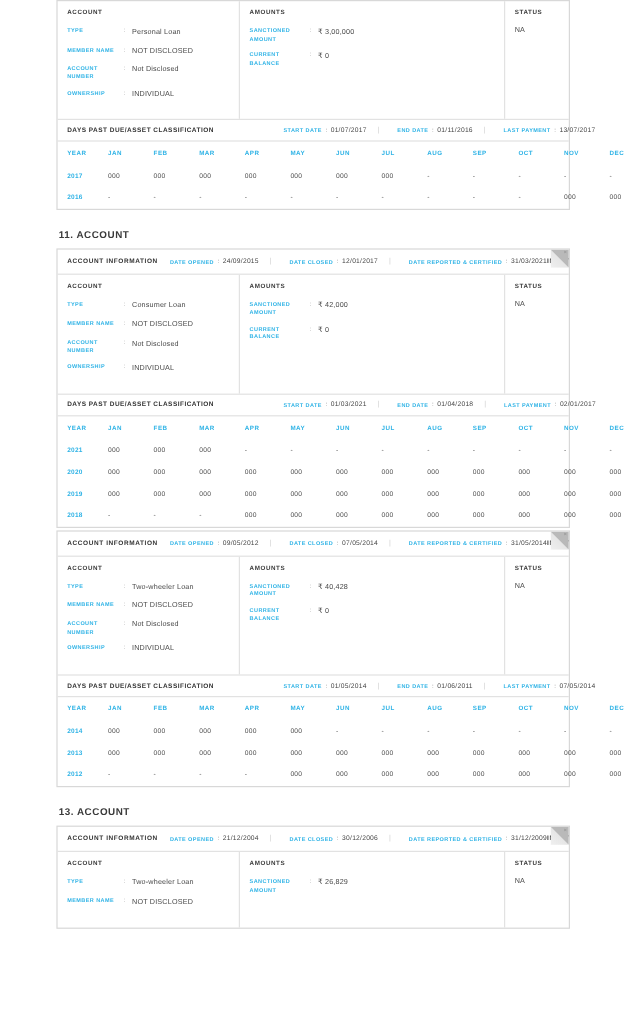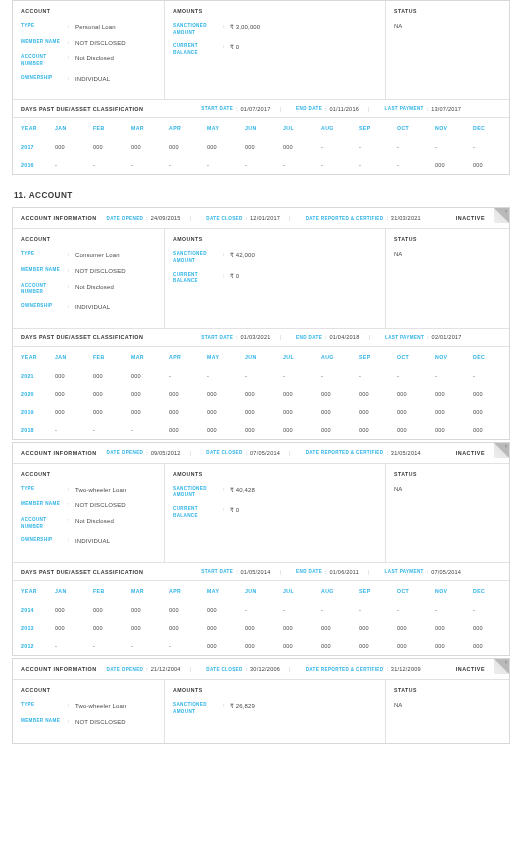--- a/index.html
+++ b/index.html
@@ -5,21 +5,21 @@
   * { box-sizing: border-box; margin: 0; padding: 0; }
   html, body {
     width: 522px;
     background: #ffffff;
     font-family: "Liberation Sans", "DejaVu Sans", sans-serif;
     color: #3c3c3c;
     -webkit-font-smoothing: antialiased;
   }
   body { padding: 0 12px; }
 
-  .page { width: 498px; margin: 0 auto; position: relative; }
+  .page { width: 428px; margin: 0 auto; position: relative; }
 
   
   .card {
     border: 1px solid #d8d8d8;
     background: #fff;
     position: relative;
     margin-bottom: 2px;
   }
 
   
@@ -639,20 +639,21 @@
             <td>000</td>
             <td>000</td>
             <td>000</td>
             <td>000</td>
             <td>000</td>
             <td>000</td>
           </tr>
         </tbody>
       </table>
     </div>
+    <div class="section-title">13. ACCOUNT</div>
     <div class="card">
       <div class="acc-info-bar">
         <span class="acc-info-label">ACCOUNT INFORMATION</span>
         <div class="kv">
           <span class="k">DATE OPENED</span>
           <span class="sep">:</span>
           <span class="v">21/12/2004</span>
         </div>
         <span class="pipe">|</span>
         <div class="kv">

